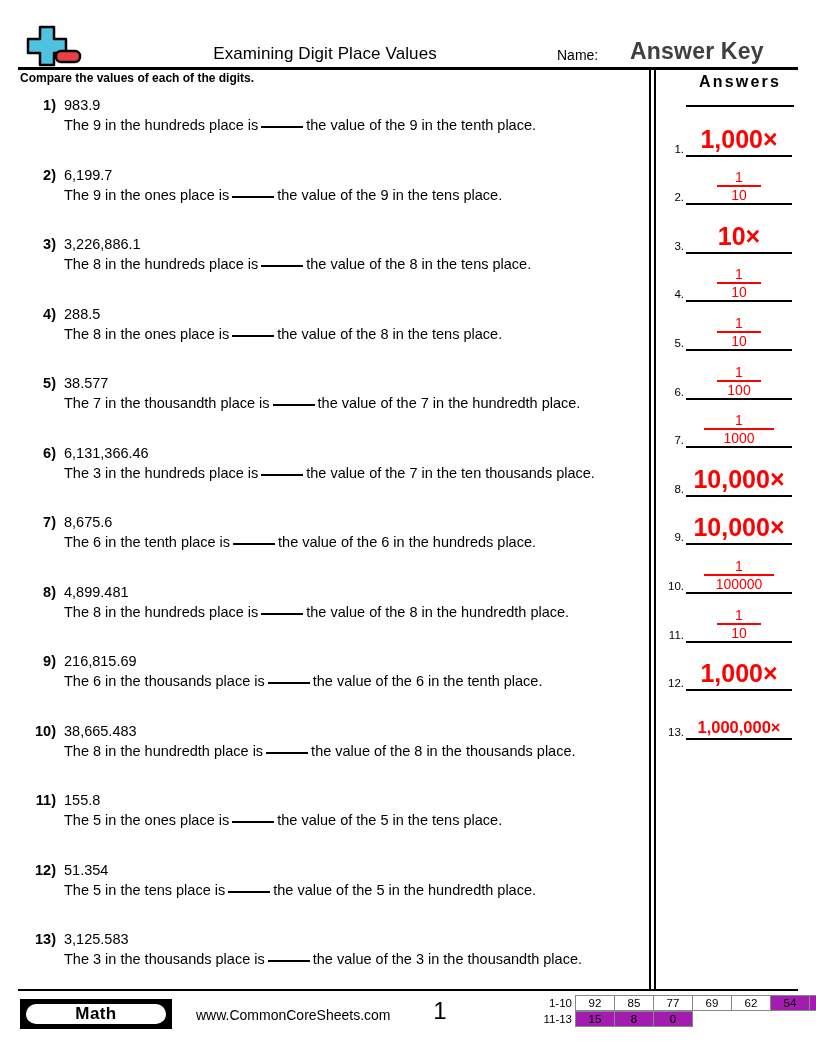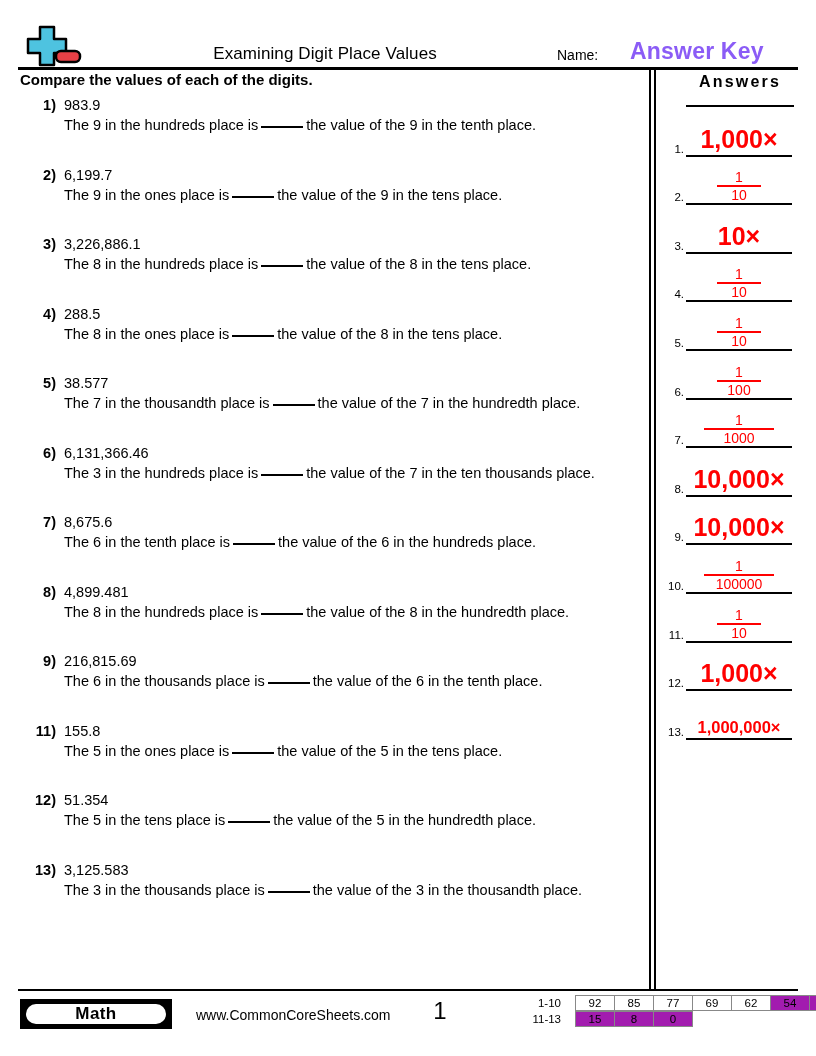--- a/index.html
+++ b/index.html
@@ -16,37 +16,37 @@
   .header { position: absolute; left: 0; top: 0; width: 816px; height: 68px; }
   .logo { position: absolute; left: 22px; top: 25px; width: 62px; height: 44px; }
   .logo svg { display: block; }
   .worksheet-title {
     position: absolute; left: 120px; top: 44px; width: 410px;
     text-align: center; font-size: 17px; letter-spacing: .1px;
   }
   .name-label { position: absolute; left: 557px; top: 47px; font-size: 14px; }
   .answer-key-text {
     position: absolute; left: 630px; top: 38px;
-    font-size: 23px; font-weight: bold; color: #8b5cf6;
+    font-size: 23px; font-weight: bold; color: #404040;
     letter-spacing: .2px;
   }
   .header-rule {
     position: absolute; left: 18px; top: 67px; width: 780px; height: 3px;
     background: #000;
   }
 
   
   .vdivider { position: absolute; left: 649px; top: 70px; width: 7px; height: 920px; }
   .vdivider .l1 { position: absolute; left: 0; top: 0; width: 2px; height: 100%; background: #000; }
   .vdivider .l2 { position: absolute; left: 5px; top: 0; width: 2px; height: 100%; background: #000; }
 
   
   .instruction {
     position: absolute; left: 20px; top: 71px;
-    font-size: 15px; font-weight: bold;
+    font-size: 12px; font-weight: bold;
   }
   .questions { position: absolute; left: 20px; top: 97px; width: 620px; }
   .q { position: relative; height: 69.5px; }
   .q-num {
     position: absolute; left: 0; top: 0; width: 36px;
     text-align: right; font-size: 14.5px; font-weight: bold;
   }
   .q-value { position: absolute; left: 44px; top: 0; font-size: 14.5px; }
   .q-text { position: absolute; left: 44px; top: 20px; font-size: 14.5px; white-space: nowrap; }
   .blank {
@@ -114,21 +114,21 @@
   .page-number {
     position: absolute; left: 410px; top: 997px; width: 60px;
     text-align: center; font-size: 24px;
   }
 
   
   .score-table { position: absolute; left: 528px; top: 995px; }
   .score-row { display: flex; align-items: stretch; height: 16px; }
   .score-row + .score-row { margin-top: 0px; }
   .score-label {
-    width: 48px; text-align: right; padding-right: 15px;
+    width: 48px; text-align: right; padding-right: 4px;
     font-size: 11.5px; line-height: 16px;
   }
   .score-cells { display: flex; }
   .score-cell {
     width: 40px; height: 16px; line-height: 15px; text-align: center;
     font-size: 11.5px; border: 1px solid #888;
     margin-left: -1px; background: #ffffff;
   }
   .score-cell.hl { background: #a21caf; }
 </style>
@@ -195,20 +195,25 @@
       </div>
       <div class="q">
         <div class="q-num">8)</div>
         <div class="q-value">4,899.481</div>
         <div class="q-text"><span>The 8 in the hundreds place is</span><span class="blank"></span><span>the value of the 8 in the hundredth place.</span></div>
       </div>
       <div class="q">
         <div class="q-num">9)</div>
         <div class="q-value">216,815.69</div>
         <div class="q-text"><span>The 6 in the thousands place is</span><span class="blank"></span><span>the value of the 6 in the tenth place.</span></div>
+      </div>
+      <div class="q">
+        <div class="q-num">10)</div>
+        <div class="q-value">38,665.483</div>
+        <div class="q-text"><span>The 8 in the hundredth place is</span><span class="blank"></span><span>the value of the 8 in the thousands place.</span></div>
       </div>
       <div class="q">
         <div class="q-num">11)</div>
         <div class="q-value">155.8</div>
         <div class="q-text"><span>The 5 in the ones place is</span><span class="blank"></span><span>the value of the 5 in the tens place.</span></div>
       </div>
       <div class="q">
         <div class="q-num">12)</div>
         <div class="q-value">51.354</div>
         <div class="q-text"><span>The 5 in the tens place is</span><span class="blank"></span><span>the value of the 5 in the hundredth place.</span></div>

